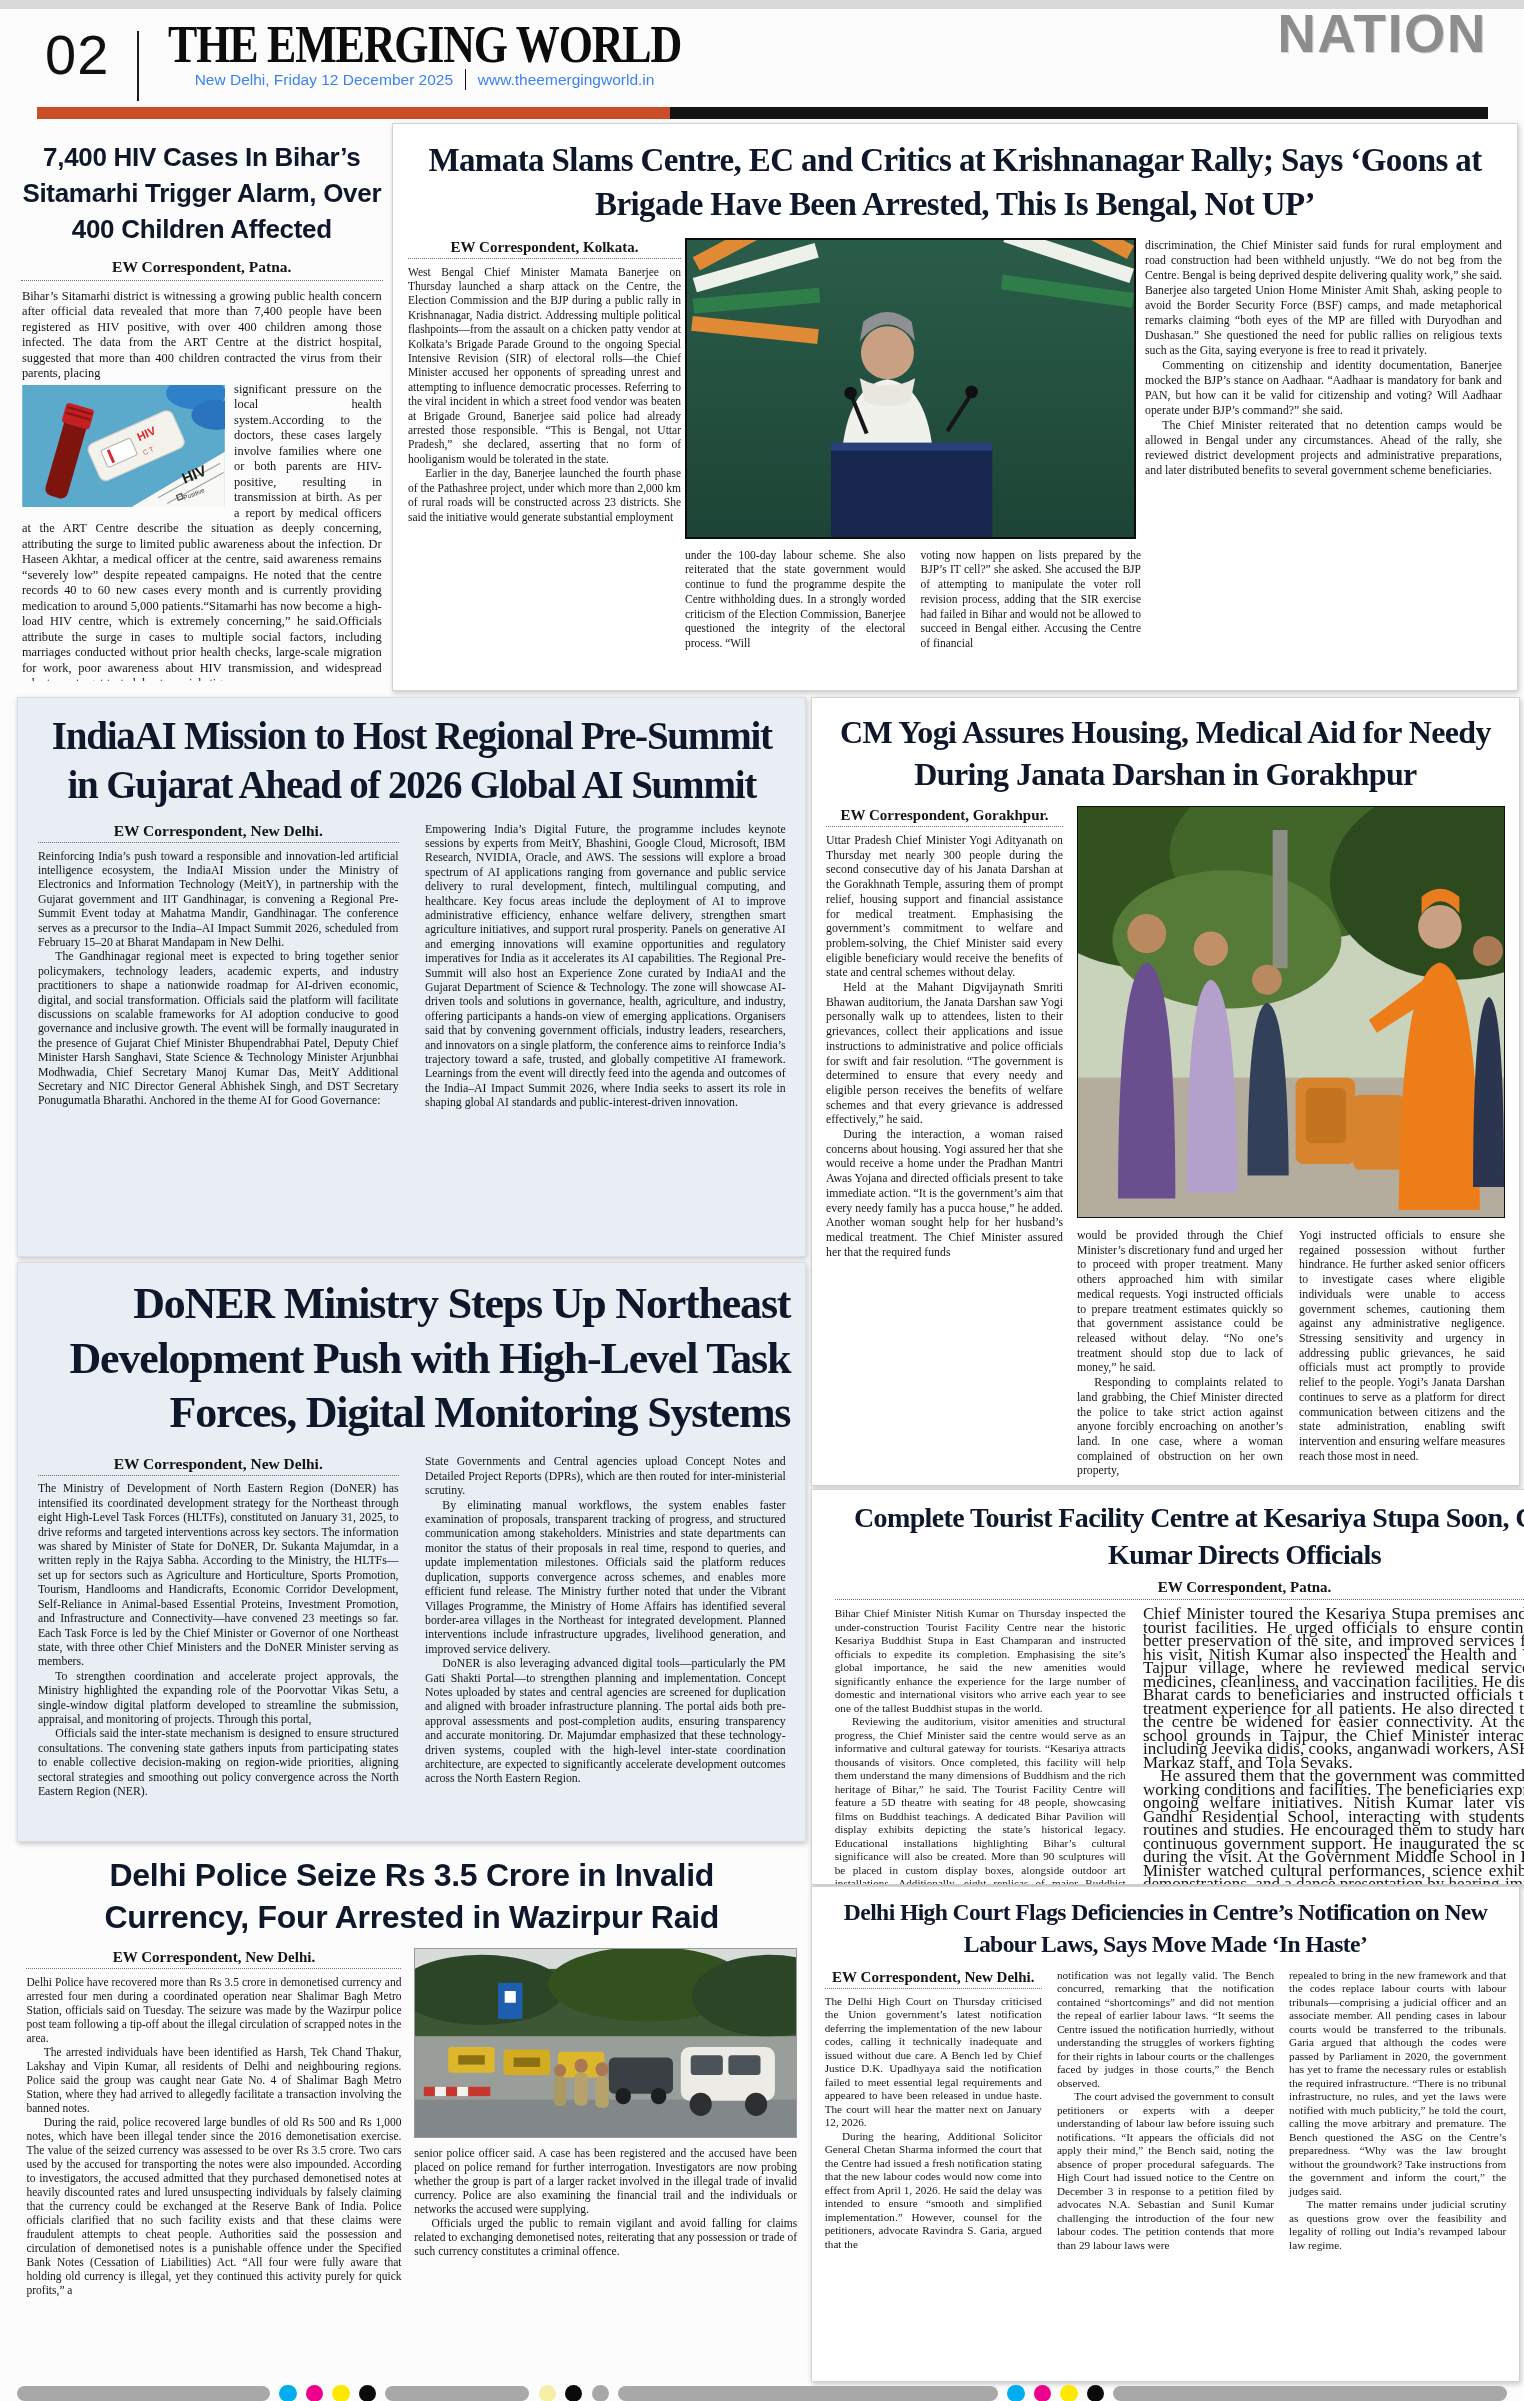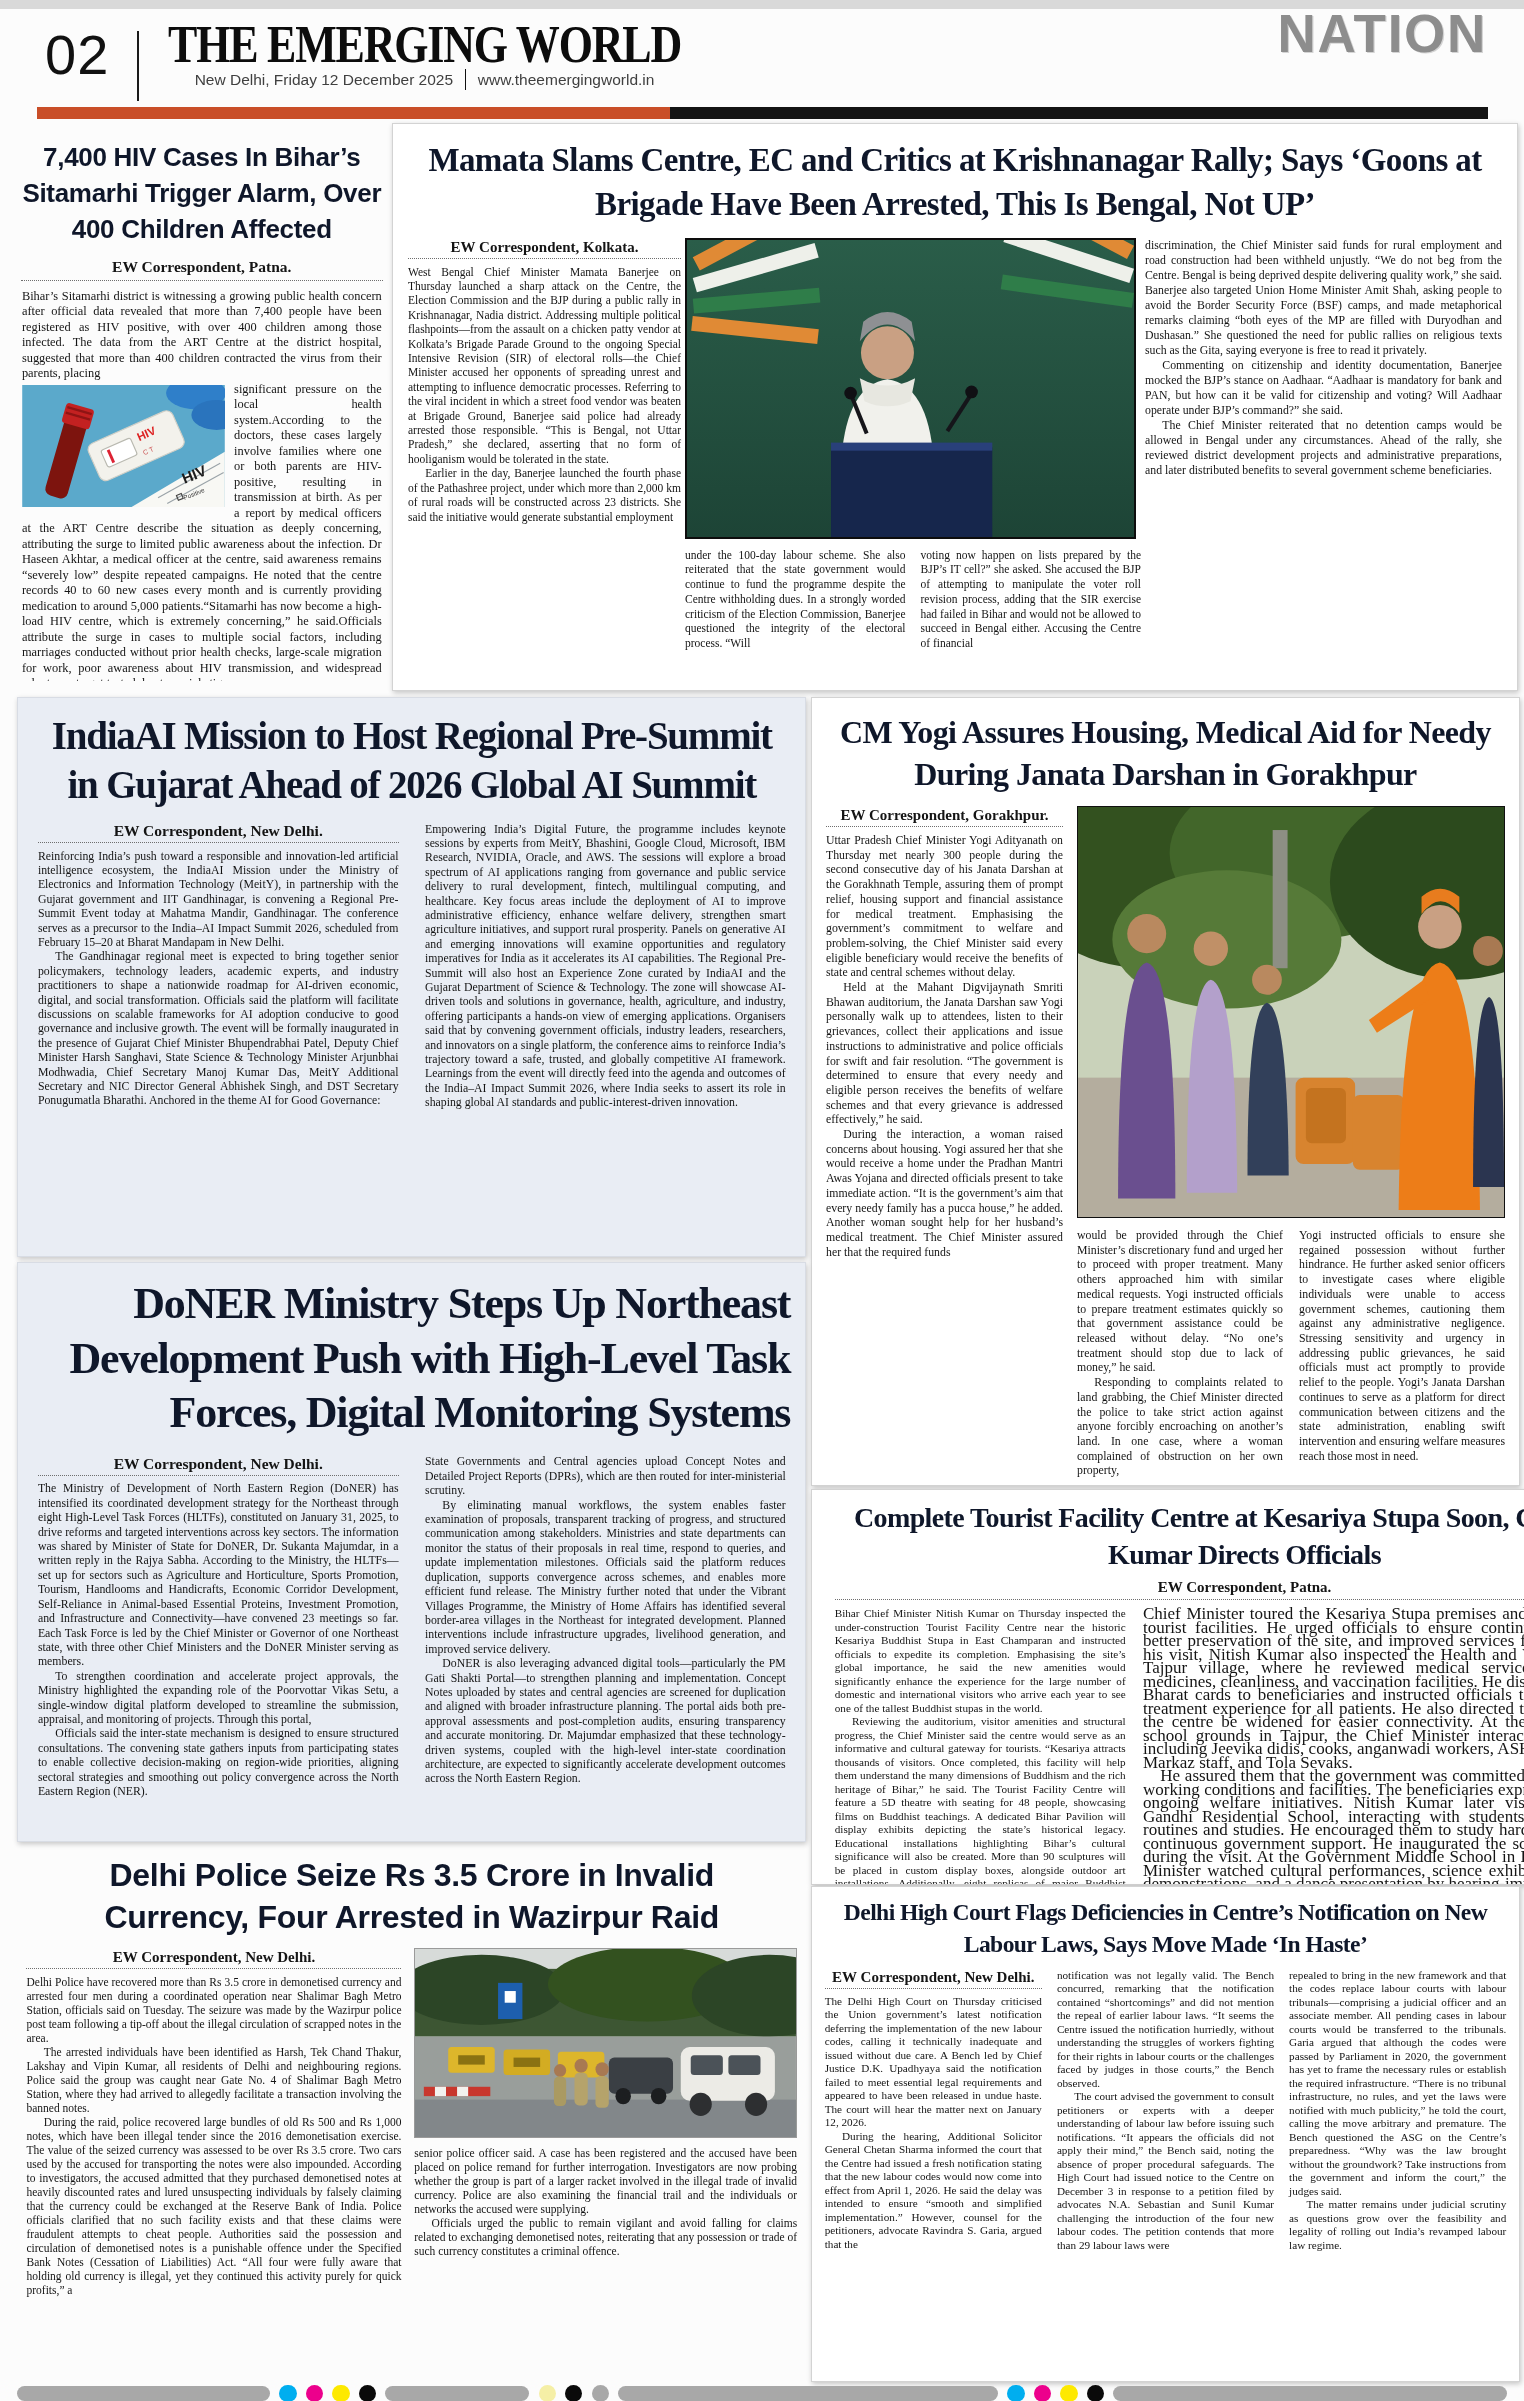--- a/index.html
+++ b/index.html
@@ -7,21 +7,21 @@
         font-family:"Liberation Serif","DejaVu Serif",serif;color:#141414;margin-top:9px;}
 
   
   #page-num{position:absolute;left:45px;top:12.7px;font-family:"Liberation Sans",sans-serif;
             font-size:56px;font-weight:400;letter-spacing:1.2px;color:#111;}
   #mast-divider{position:absolute;left:137px;top:22px;width:1.7px;height:70px;background:#1a1a1a;}
   #masthead{position:absolute;left:151px;top:5.8px;width:547px;text-align:center;
             font-size:44px;font-weight:700;letter-spacing:-1.2px;color:#0c0c0c;
             transform:scaleY(1.18);transform-origin:top;}
   #dateline{position:absolute;left:151px;top:60px;width:547px;display:flex;align-items:center;
-            justify-content:center;gap:11.5px;font-family:"Liberation Sans",sans-serif;font-size:15.5px;color:#404040;}
+            justify-content:center;gap:11.5px;font-family:"Liberation Sans",sans-serif;font-size:15.5px;color:#3b82f6;}
   #dateline .vbar{width:1.7px;height:21px;background:#111;}
   #section-title{position:absolute;right:38px;top:-5.8px;font-family:"Liberation Sans",sans-serif;
             font-size:53px;font-weight:700;color:#8d8d8d;letter-spacing:1.7px;text-shadow:1.2px 1.2px 0.6px #d4d4d4;}
   #band{position:absolute;left:37px;top:98px;width:1451px;height:12px;
         background:linear-gradient(to right,#c94e28 0,#c94e28 633px,#141414 633px);}
 
   
   .box{position:absolute;background:#ffffff;border:0.6px solid #d3d3d3;
        box-shadow:1.2px 1.7px 5.2px rgba(0,0,0,.22);overflow:hidden;box-sizing:border-box;}
   .plain{border:none;box-shadow:none;background:transparent;}

